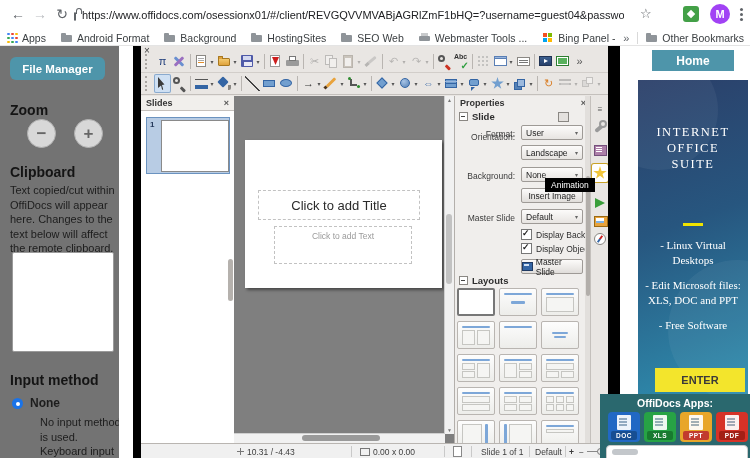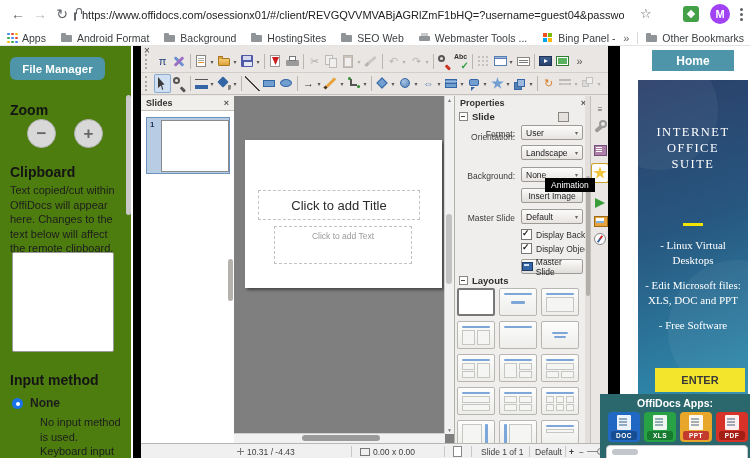--- a/index.html
+++ b/index.html
@@ -37,21 +37,21 @@
   .ic-apps-grid::before{content:"";position:absolute;left:1px;top:1px;width:2.5px;height:2.5px;border-radius:50%;background:#4285f4;
     box-shadow:4px 0 0 #ea4335,8px 0 0 #fbbc05,0 4px 0 #34a853,4px 4px 0 #4285f4,8px 4px 0 #ea4335,0 8px 0 #fbbc05,4px 8px 0 #34a853,8px 8px 0 #4285f4;}
   .ic-printer::before{content:"";position:absolute;left:0;top:4px;width:11px;height:5px;background:#8f9499;border-radius:1px;}
   .ic-printer::after{content:"";position:absolute;left:2px;top:1px;width:7px;height:3px;background:#c8cacc;}
   .ic-ms::before{content:"";position:absolute;left:1px;top:1px;width:4px;height:4px;background:#f25022;
     box-shadow:5px 0 0 #7fba00,0 5px 0 #00a4ef,5px 5px 0 #ffb900;}
   .bm-chev{font-size:11px;color:#5f6368;margin:0 8px;}
   .bm-div{width:1px;height:12px;background:#d9d9d9;margin-right:8px;}
 
   
-  #left-sidebar{left:0;top:46px;width:131px;height:412px;background:#4d7c0f;overflow:hidden;text-decoration:underline;}
+  #left-sidebar{left:0;top:46px;width:119px;height:412px;background:#737373;overflow:hidden;text-decoration:underline;}
   .fm-btn{position:absolute;left:10px;top:11px;width:95px;height:23px;background:#4e95aa;border-radius:6px;color:#fff;
     font-size:11.5px;font-weight:bold;display:flex;align-items:center;justify-content:center;}
   .sb-h{position:absolute;left:10px;font-size:14px;font-weight:bold;color:#141414;}
   .zoom-circle{position:absolute;width:27px;height:27px;border-radius:50%;background:#d8d8d8;border:1px solid #b2b2b2;
     color:#666;font-size:17px;font-weight:bold;display:flex;align-items:center;justify-content:center;line-height:1;}
   .sb-p{position:absolute;left:10px;width:112px;font-size:11px;color:#1d1d1d;line-height:1.32;}
   #clipboard-textarea{position:absolute;left:12px;top:206px;width:96px;height:94px;border:1px solid #9a9a9a;border-radius:2px;
     background:#fff;resize:none;font-family:"Liberation Sans",sans-serif;font-size:11px;}
   .radio{position:absolute;left:12px;top:352px;width:11px;height:11px;border-radius:50%;background:#1a73e8;}
   .radio::after{content:"";position:absolute;left:3.5px;top:3.5px;width:4px;height:4px;border-radius:50%;background:#fff;}

